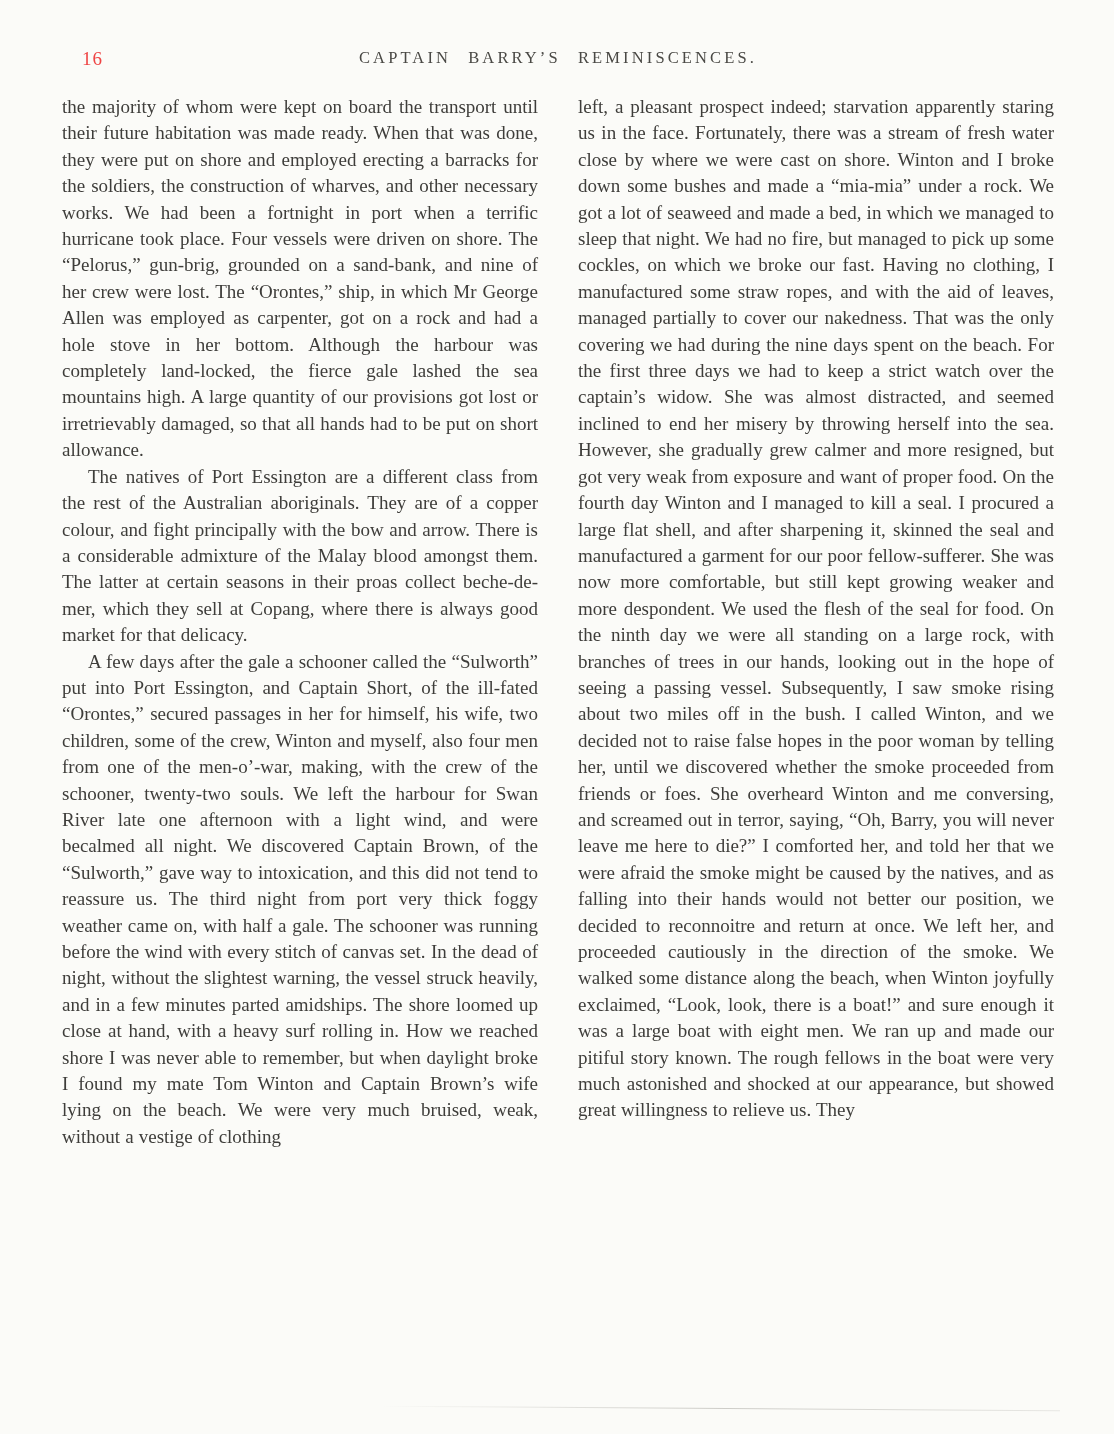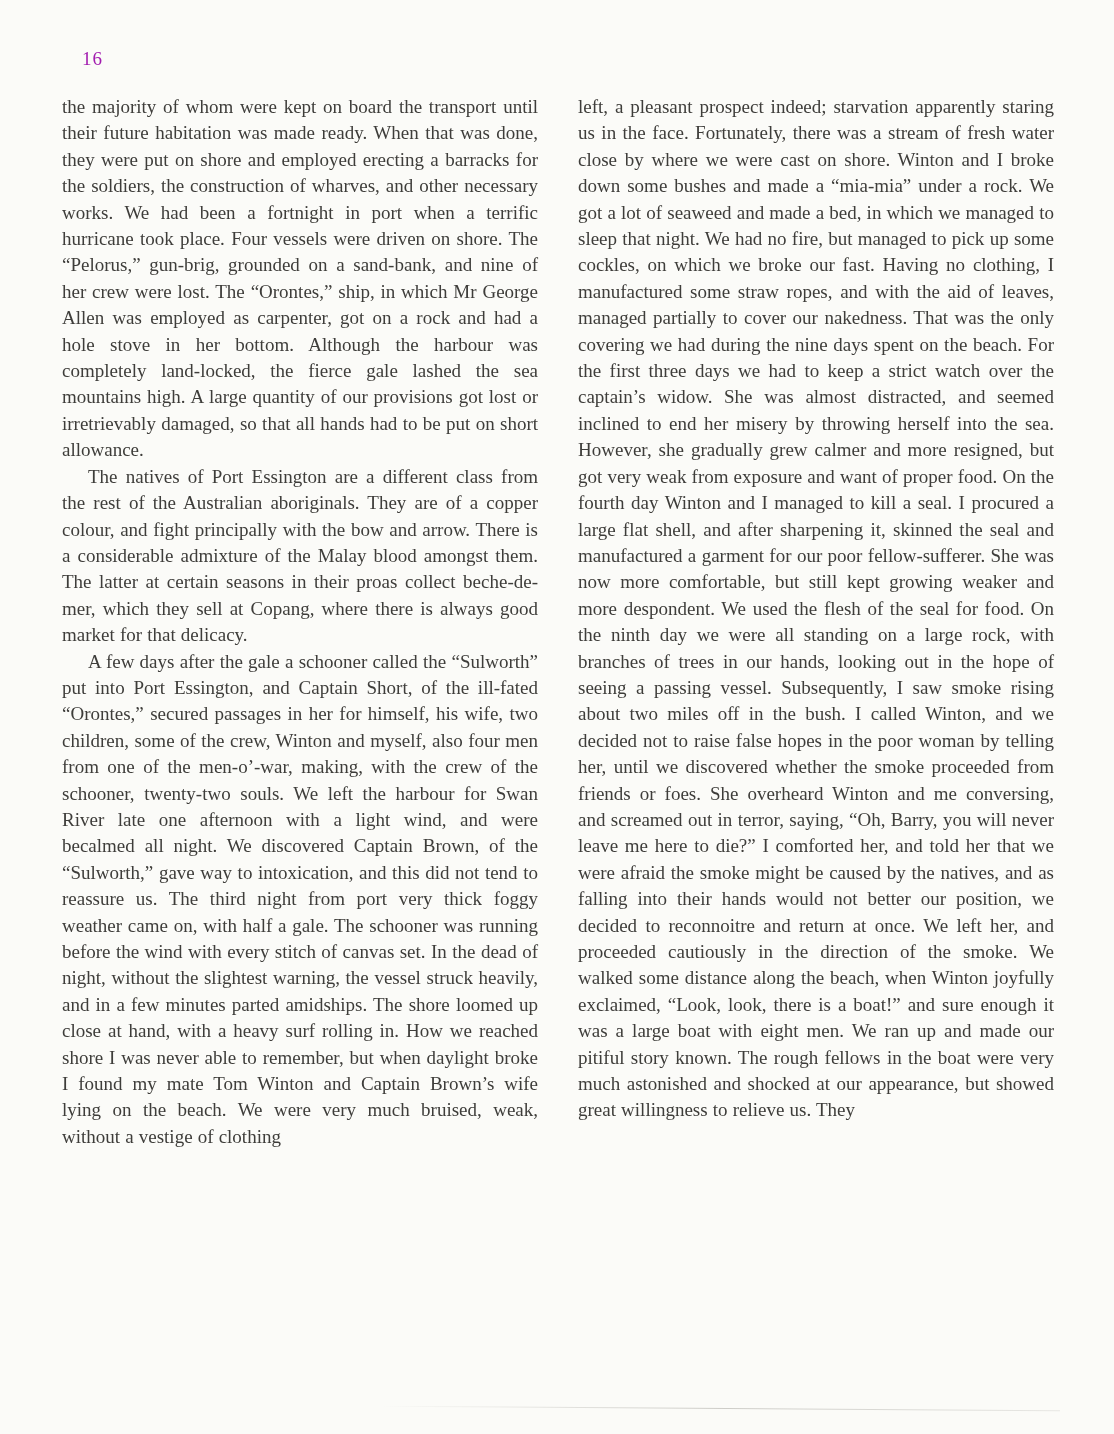--- a/index.html
+++ b/index.html
@@ -23,21 +23,21 @@
     position: relative;
     height: 26px;
     margin-bottom: 22px;
   }
   .page-number {
     position: absolute;
     left: 20px;
     top: 2px;
     font-size: 19px;
     letter-spacing: 1px;
-    color: #a21caf;
+    color: #ef4444;
   }
   .running-title {
     position: absolute;
     left: 0;
     right: 0;
     top: 2px;
     text-align: center;
     font-size: 16.5px;
     font-weight: normal;
     letter-spacing: 0.19em;
@@ -75,20 +75,21 @@
     transform: rotate(0.4deg);
   }
 </style>
 </head>
 <body>
 
 <div class="page">
 
   <header class="page-header">
     <span class="page-number">16</span>
+    <h1 class="running-title">CAPTAIN BARRY’S REMINISCENCES.</h1>
   </header>
 
   <main class="columns">
 
     <div class="column">
       <p class="no-indent">the majority of whom were kept on board the transport until their future habitation was made ready. When that was done, they were put on shore and employed erecting a barracks for the soldiers, the construction of wharves, and other necessary works. We had been a fortnight in port when a terrific hurricane took place. Four vessels were driven on shore. The “Pelorus,” gun-brig, grounded on a sand-bank, and nine of her crew were lost. The “Orontes,” ship, in which Mr George Allen was employed as carpenter, got on a rock and had a hole stove in her bottom. Although the harbour was completely land-locked, the fierce gale lashed the sea mountains high. A large quantity of our provisions got lost or irretrievably damaged, so that all hands had to be put on short allowance.</p>
       <p>The natives of Port Essington are a different class from the rest of the Australian aboriginals. They are of a copper colour, and fight principally with the bow and arrow. There is a considerable admixture of the Malay blood amongst them. The latter at certain seasons in their proas collect beche-de-mer, which they sell at Copang, where there is always good market for that delicacy.</p>
       <p>A few days after the gale a schooner called the “Sulworth” put into Port Essington, and Captain Short, of the ill-fated “Orontes,” secured passages in her for himself, his wife, two children, some of the crew, Winton and myself, also four men from one of the men-o’-war, making, with the crew of the schooner, twenty-two souls. We left the harbour for Swan River late one afternoon with a light wind, and were becalmed all night. We discovered Captain Brown, of the “Sulworth,” gave way to intoxication, and this did not tend to reassure us. The third night from port very thick foggy weather came on, with half a gale. The schooner was running before the wind with every stitch of canvas set. In the dead of night, without the slightest warning, the vessel struck heavily, and in a few minutes parted amidships. The shore loomed up close at hand, with a heavy surf rolling in. How we reached shore I was never able to remember, but when daylight broke I found my mate Tom Winton and Captain Brown’s wife lying on the beach. We were very much bruised, weak, without a vestige of clothing</p>
     </div>
 

